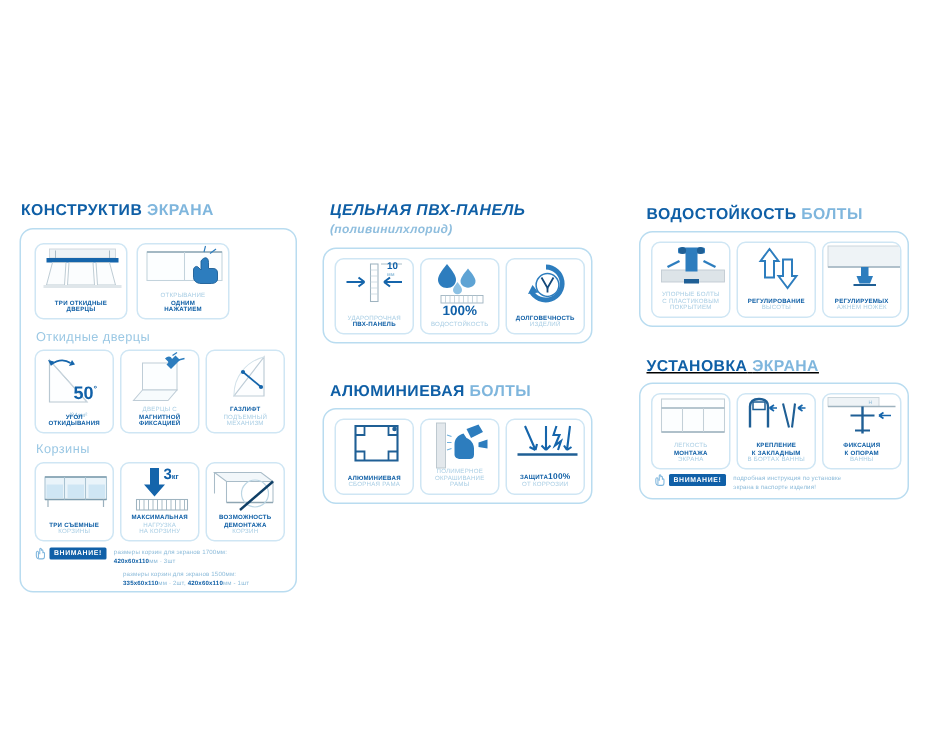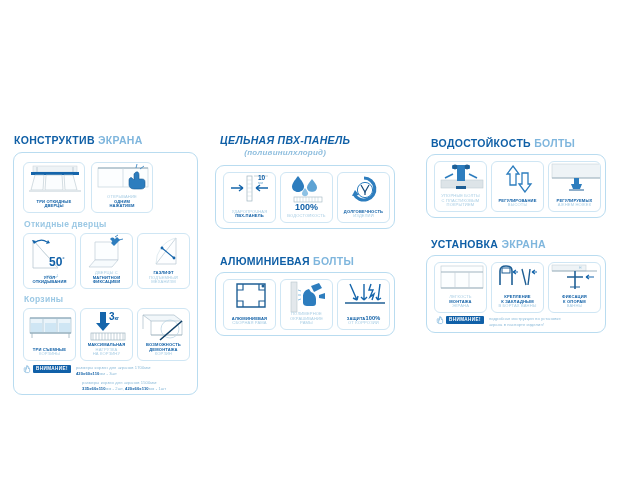--- a/index.html
+++ b/index.html
@@ -10,21 +10,21 @@
     font-family:"Liberation Sans", sans-serif;
     overflow:hidden;
     position:relative;
   }
   #stage { position:absolute; left:0; top:0; width:498px; height:492px; }
 
   
   .sec-head { font-size:10.5px; font-weight:bold; letter-spacing:.3px; white-space:nowrap; }
   .sec-head .k1 { color:#0f5fa6; }
   .sec-head .k2 { color:#7fb6dd; font-weight:bold; }
-  .sec-sub  { font-size:8px; color:#8fbede; letter-spacing:.2px; margin-top:2px; white-space:nowrap;text-align:center;}
+  .sec-sub  { font-size:8px; color:#8fbede; letter-spacing:.2px; margin-top:2px; white-space:nowrap;}
 
   
   .panel {
     position:absolute;
     border:1.4px solid #b9dcf0;
     border-radius:9px;
     background:#ffffff;
   }
 
   
@@ -37,21 +37,21 @@
   }
   .tile .art { position:absolute; left:0; top:0; right:0; }
   .tile .cap {
     position:absolute; left:2px; right:2px; bottom:3px;
     text-align:center; line-height:1.12;
     font-size:4.1px; letter-spacing:.15px;
   }
   .cap b { color:#0f5fa6; font-weight:bold; display:block; }
   .cap s { color:#a8cde4; text-decoration:none; display:block; }
 
-  .subhead { position:absolute; font-size:8.5px; color:#9bc8e4; letter-spacing:.3px; white-space:nowrap;font-weight:bold; }
+  .subhead { position:absolute; font-size:8.5px; color:#9bc8e4; letter-spacing:.3px; white-space:nowrap; }
 
   
   .attn { position:absolute; display:flex; align-items:flex-start; gap:3px; }
   .attn-badge {
     background:#1060a8; color:#fff; font-size:4.6px; font-weight:bold;
     padding:1.4px 3px; letter-spacing:.4px; border-radius:1px; white-space:nowrap;
   }
   .hand { width:7px; height:8px; flex:0 0 auto; }
   .attn-txt { font-size:4.1px; color:#8ebcda; line-height:1.45; letter-spacing:.1px; }
   .attn-txt b { color:#0f5fa6; }
@@ -440,21 +440,21 @@
           <line x1="20" y1="28" x2="35" y2="28" stroke="#1f5f95" stroke-width="1.2"></line>
         </svg>
       </div>
       <div class="cap">
         <b>РЕГУЛИРУЕМЫХ</b>
         <s>АЖНЕМ НОЖЕК</s>
       </div>
     </div>
   </div>
 
-  <div class="sec-head" style="position:absolute;left:431px;top:238px;">
+  <div class="sec-head" style="position:absolute;left:431px;top:238px;text-decoration:underline;">
     <span class="k1">УСТАНОВКА</span>
     <span class="k2">ЭКРАНА</span>
   </div>
 
   <div class="panel" style="left:426px;top:255px;width:180px;height:78px;">
     <div class="tile" style="left:7px;top:6px;width:53px;height:51px;">
       <div class="art">
         <svg width="53" height="32" viewBox="0 0 53 32">
           <rect x="6" y="3" width="42" height="22" fill="#fcfeff" stroke="#c3d0d8" stroke-width=".7"></rect>
           <line x1="6" y1="9" x2="48" y2="9" stroke="#9fb3bf" stroke-width="1"></line>

